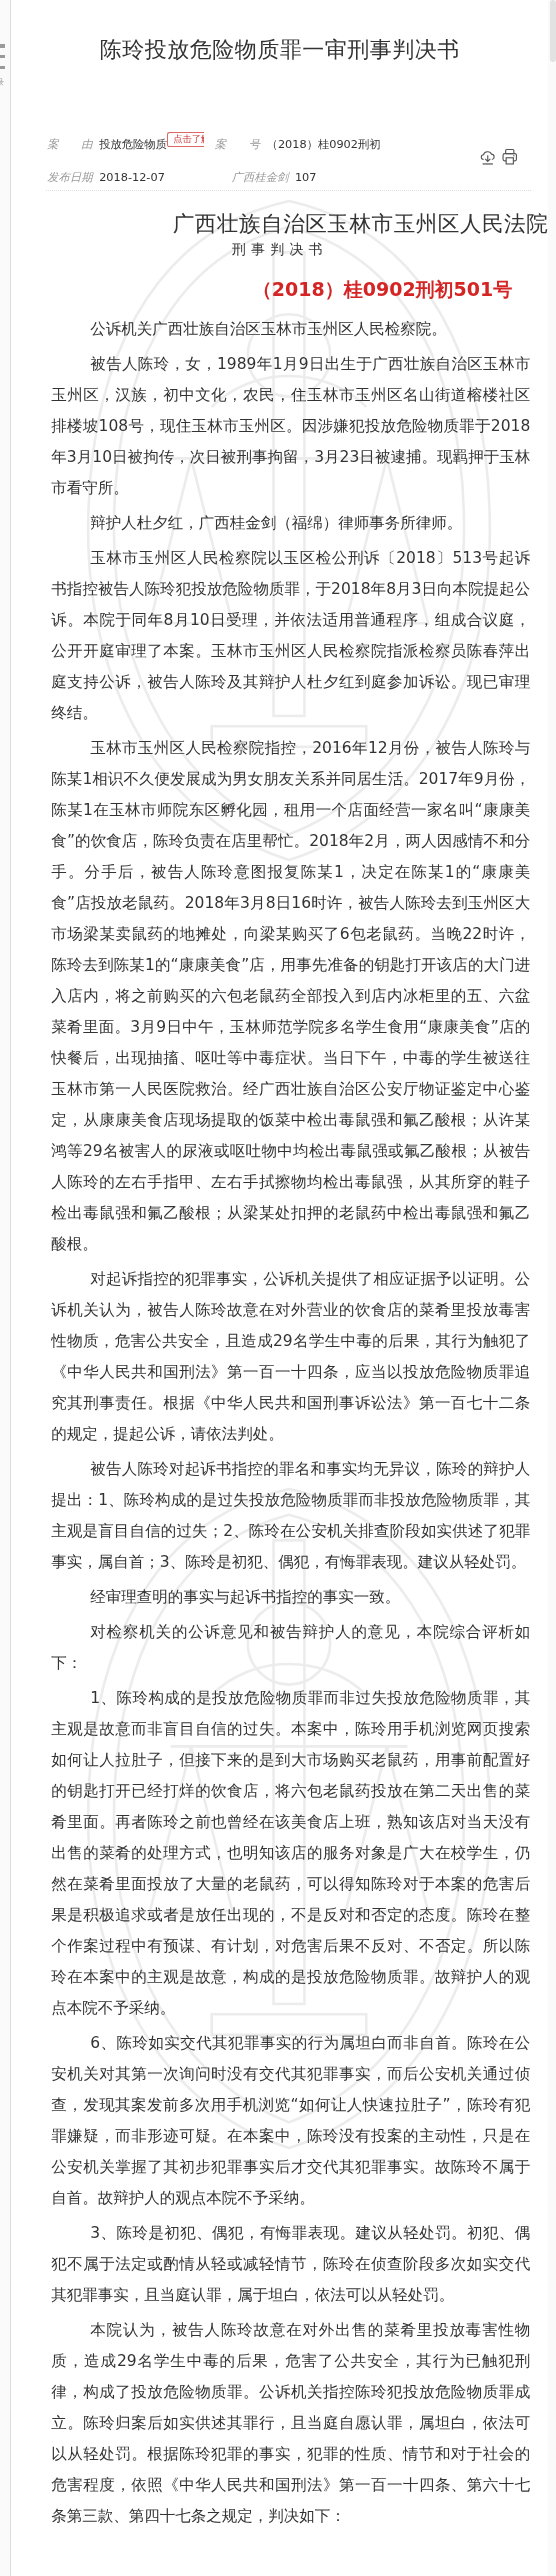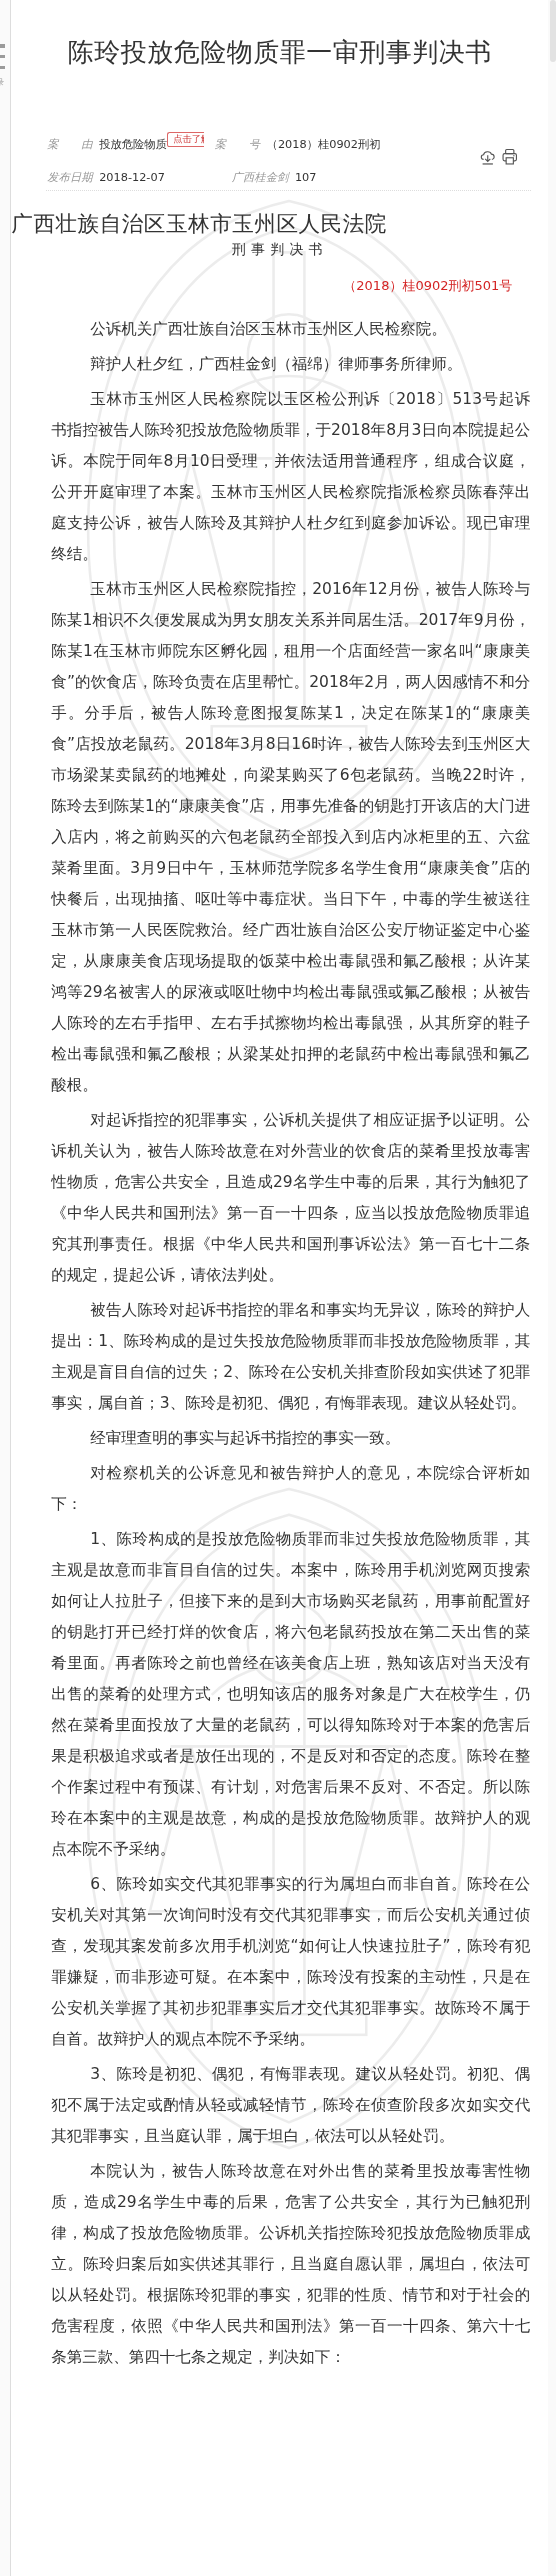--- a/index.html
+++ b/index.html
@@ -14,35 +14,35 @@
   .menu-icon span { display:block; height:3.6px; background:#9a9a9a; margin-bottom:7.2px; }
   .menu-label { position:absolute; left:-4.1px; top:77px; font-size:8.2px; color:#999; }
   .card {
     position:absolute; left:10.3px; top:0; width:537px; height:4012px; background:#fff;
     border-left:0.5px solid #ddd; border-right:0.5px solid #ddd;
   }
   .right-strip { position:absolute; left:548px; top:0; width:8.8px; height:4012px; background:#fafafa; }
   .scroll-thumb { position:absolute; left:550px; width:6.2px; background:#e2e2e2; border-radius:3.1px; }
   .title {
     position:absolute; left:0; right:0; top:35px; text-align:center;
-    font-size:26px; color:#333; letter-spacing:0.5px;
+    font-size:22px; color:#333; letter-spacing:0.5px;
   }
   .meta-row { position:absolute; left:36px; font-size:11.3px; height:15.5px; line-height:15.5px; white-space:nowrap; }
   .meta-label { color:#999; display:inline-block;font-style:italic; }
   .meta-value { color:#333; display:inline-block; margin-left:3.1px; }
   .badge {
     display:inline-block; border:0.8px solid #d66; color:#c33; border-radius:2.6px 0 0 2.6px;
     font-size:9.3px; height:13.4px; line-height:12.4px; padding:0 0 0 5.2px; width:31px; overflow:hidden;
     vertical-align:top; margin-top:-5.2px; border-right:none;
   }
   .icon-btn { position:absolute; top:148px; width:17.5px; height:17.5px; }
   .dotted { position:absolute; left:35px; width:485px; top:190px; border-top:1px dotted #ddd; }
-  .court-name { position:absolute; left:0; right:0; top:209px; text-align:left; font-size:21.6px; color:#333; letter-spacing:0.5px; }
+  .court-name { position:absolute; left:0; right:0; top:209px; text-align:right; font-size:21.6px; color:#333; letter-spacing:0.5px; }
   .doc-type { position:absolute; left:0; right:0; top:241px; text-align:center; font-size:14px; color:#333; letter-spacing:5.2px; }
-  .case-no { position:absolute; right:36px; top:277px; font-size:13px; color:#d42424; }
+  .case-no { position:absolute; right:36px; top:277px; font-size:19px; color:#d42424;font-weight:bold; }
   .emblem { position:absolute; left:46px; width:464px; height:927px; opacity:0.55; }
   .body-text { position:absolute; left:36px; top:310px; width:487px; font-size:15.5px; line-height:31px; color:#333; }
   .body-text p { margin:4px; text-indent:39px; word-break:break-all; text-align:justify; }
 </style>
 </head>
 <body>
 
 <div class="left-strip">
   <div class="menu-icon">
       <span></span>
@@ -109,20 +109,21 @@
   </div>
 
   <div class="dotted"></div>
 
   <div class="court-name">广西壮族自治区玉林市玉州区人民法院</div>
   <div class="doc-type">刑事判决书</div>
   <div class="case-no">（2018）桂0902刑初501号</div>
 
   <div class="body-text">
     <p>公诉机关广西壮族自治区玉林市玉州区人民检察院。</p>
+    <p>被告人陈玲，女，1989年1月9日出生于广西壮族自治区玉林市玉州区，汉族，初中文化，农民，住玉林市玉州区名山街道榕楼社区排楼坡108号，现住玉林市玉州区。因涉嫌犯投放危险物质罪于2018年3月10日被拘传，次日被刑事拘留，3月23日被逮捕。现羁押于玉林市看守所。</p>
     <p>辩护人杜夕红，广西桂金剑（福绵）律师事务所律师。</p>
     <p>玉林市玉州区人民检察院以玉区检公刑诉〔2018〕513号起诉书指控被告人陈玲犯投放危险物质罪，于2018年8月3日向本院提起公诉。本院于同年8月10日受理，并依法适用普通程序，组成合议庭，公开开庭审理了本案。玉林市玉州区人民检察院指派检察员陈春萍出庭支持公诉，被告人陈玲及其辩护人杜夕红到庭参加诉讼。现已审理终结。</p>
     <p>玉林市玉州区人民检察院指控，2016年12月份，被告人陈玲与陈某1相识不久便发展成为男女朋友关系并同居生活。2017年9月份，陈某1在玉林市师院东区孵化园，租用一个店面经营一家名叫“康康美食”的饮食店，陈玲负责在店里帮忙。2018年2月，两人因感情不和分手。分手后，被告人陈玲意图报复陈某1，决定在陈某1的“康康美食”店投放老鼠药。2018年3月8日16时许，被告人陈玲去到玉州区大市场梁某卖鼠药的地摊处，向梁某购买了6包老鼠药。当晚22时许，陈玲去到陈某1的“康康美食”店，用事先准备的钥匙打开该店的大门进入店内，将之前购买的六包老鼠药全部投入到店内冰柜里的五、六盆菜肴里面。3月9日中午，玉林师范学院多名学生食用“康康美食”店的快餐后，出现抽搐、呕吐等中毒症状。当日下午，中毒的学生被送往玉林市第一人民医院救治。经广西壮族自治区公安厅物证鉴定中心鉴定，从康康美食店现场提取的饭菜中检出毒鼠强和氟乙酸根；从许某鸿等29名被害人的尿液或呕吐物中均检出毒鼠强或氟乙酸根；从被告人陈玲的左右手指甲、左右手拭擦物均检出毒鼠强，从其所穿的鞋子检出毒鼠强和氟乙酸根；从梁某处扣押的老鼠药中检出毒鼠强和氟乙酸根。</p>
     <p>对起诉指控的犯罪事实，公诉机关提供了相应证据予以证明。公诉机关认为，被告人陈玲故意在对外营业的饮食店的菜肴里投放毒害性物质，危害公共安全，且造成29名学生中毒的后果，其行为触犯了《中华人民共和国刑法》第一百一十四条，应当以投放危险物质罪追究其刑事责任。根据《中华人民共和国刑事诉讼法》第一百七十二条的规定，提起公诉，请依法判处。</p>
     <p>被告人陈玲对起诉书指控的罪名和事实均无异议，陈玲的辩护人提出：1、陈玲构成的是过失投放危险物质罪而非投放危险物质罪，其主观是盲目自信的过失；2、陈玲在公安机关排查阶段如实供述了犯罪事实，属自首；3、陈玲是初犯、偶犯，有悔罪表现。建议从轻处罚。</p>
     <p>经审理查明的事实与起诉书指控的事实一致。</p>
     <p>对检察机关的公诉意见和被告辩护人的意见，本院综合评析如下：</p>
     <p>1、陈玲构成的是投放危险物质罪而非过失投放危险物质罪，其主观是故意而非盲目自信的过失。本案中，陈玲用手机浏览网页搜索如何让人拉肚子，但接下来的是到大市场购买老鼠药，用事前配置好的钥匙打开已经打烊的饮食店，将六包老鼠药投放在第二天出售的菜肴里面。再者陈玲之前也曾经在该美食店上班，熟知该店对当天没有出售的菜肴的处理方式，也明知该店的服务对象是广大在校学生，仍然在菜肴里面投放了大量的老鼠药，可以得知陈玲对于本案的危害后果是积极追求或者是放任出现的，不是反对和否定的态度。陈玲在整个作案过程中有预谋、有计划，对危害后果不反对、不否定。所以陈玲在本案中的主观是故意，构成的是投放危险物质罪。故辩护人的观点本院不予采纳。</p>
     <p>6、陈玲如实交代其犯罪事实的行为属坦白而非自首。陈玲在公安机关对其第一次询问时没有交代其犯罪事实，而后公安机关通过侦查，发现其案发前多次用手机浏览“如何让人快速拉肚子”，陈玲有犯罪嫌疑，而非形迹可疑。在本案中，陈玲没有投案的主动性，只是在公安机关掌握了其初步犯罪事实后才交代其犯罪事实。故陈玲不属于自首。故辩护人的观点本院不予采纳。</p>
     <p>3、陈玲是初犯、偶犯，有悔罪表现。建议从轻处罚。初犯、偶犯不属于法定或酌情从轻或减轻情节，陈玲在侦查阶段多次如实交代其犯罪事实，且当庭认罪，属于坦白，依法可以从轻处罚。</p>

